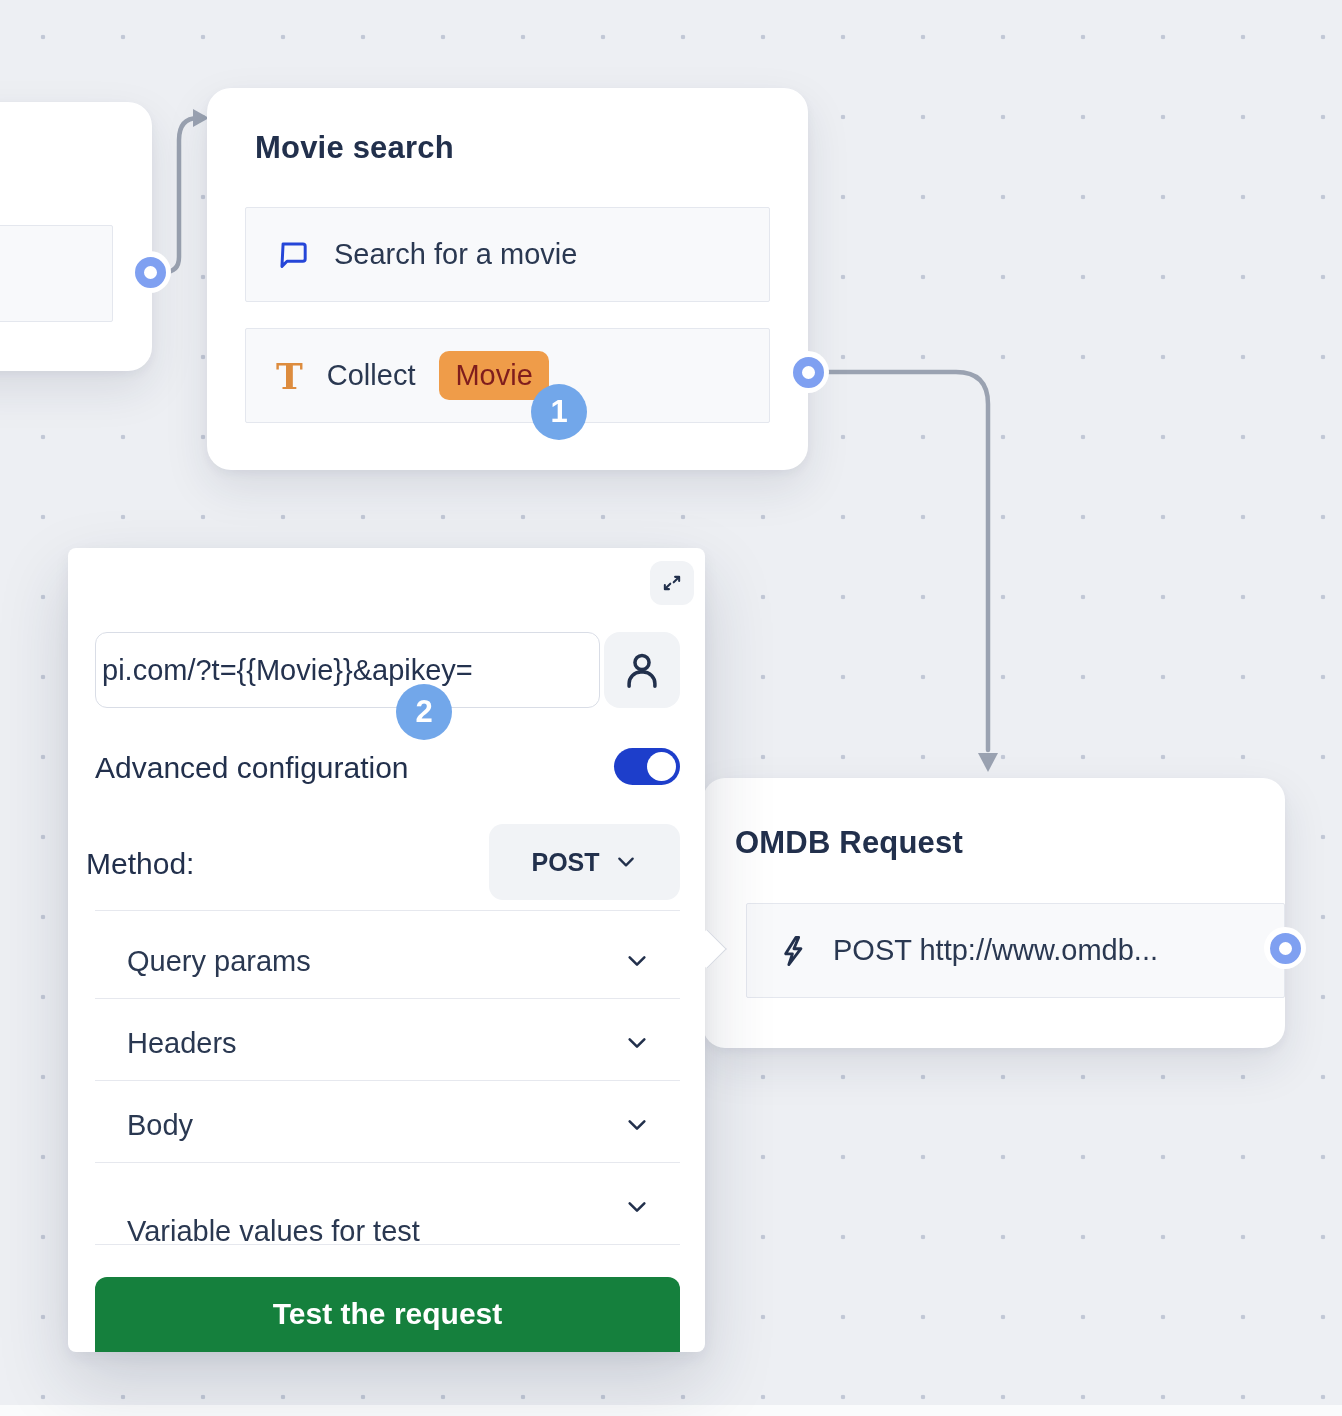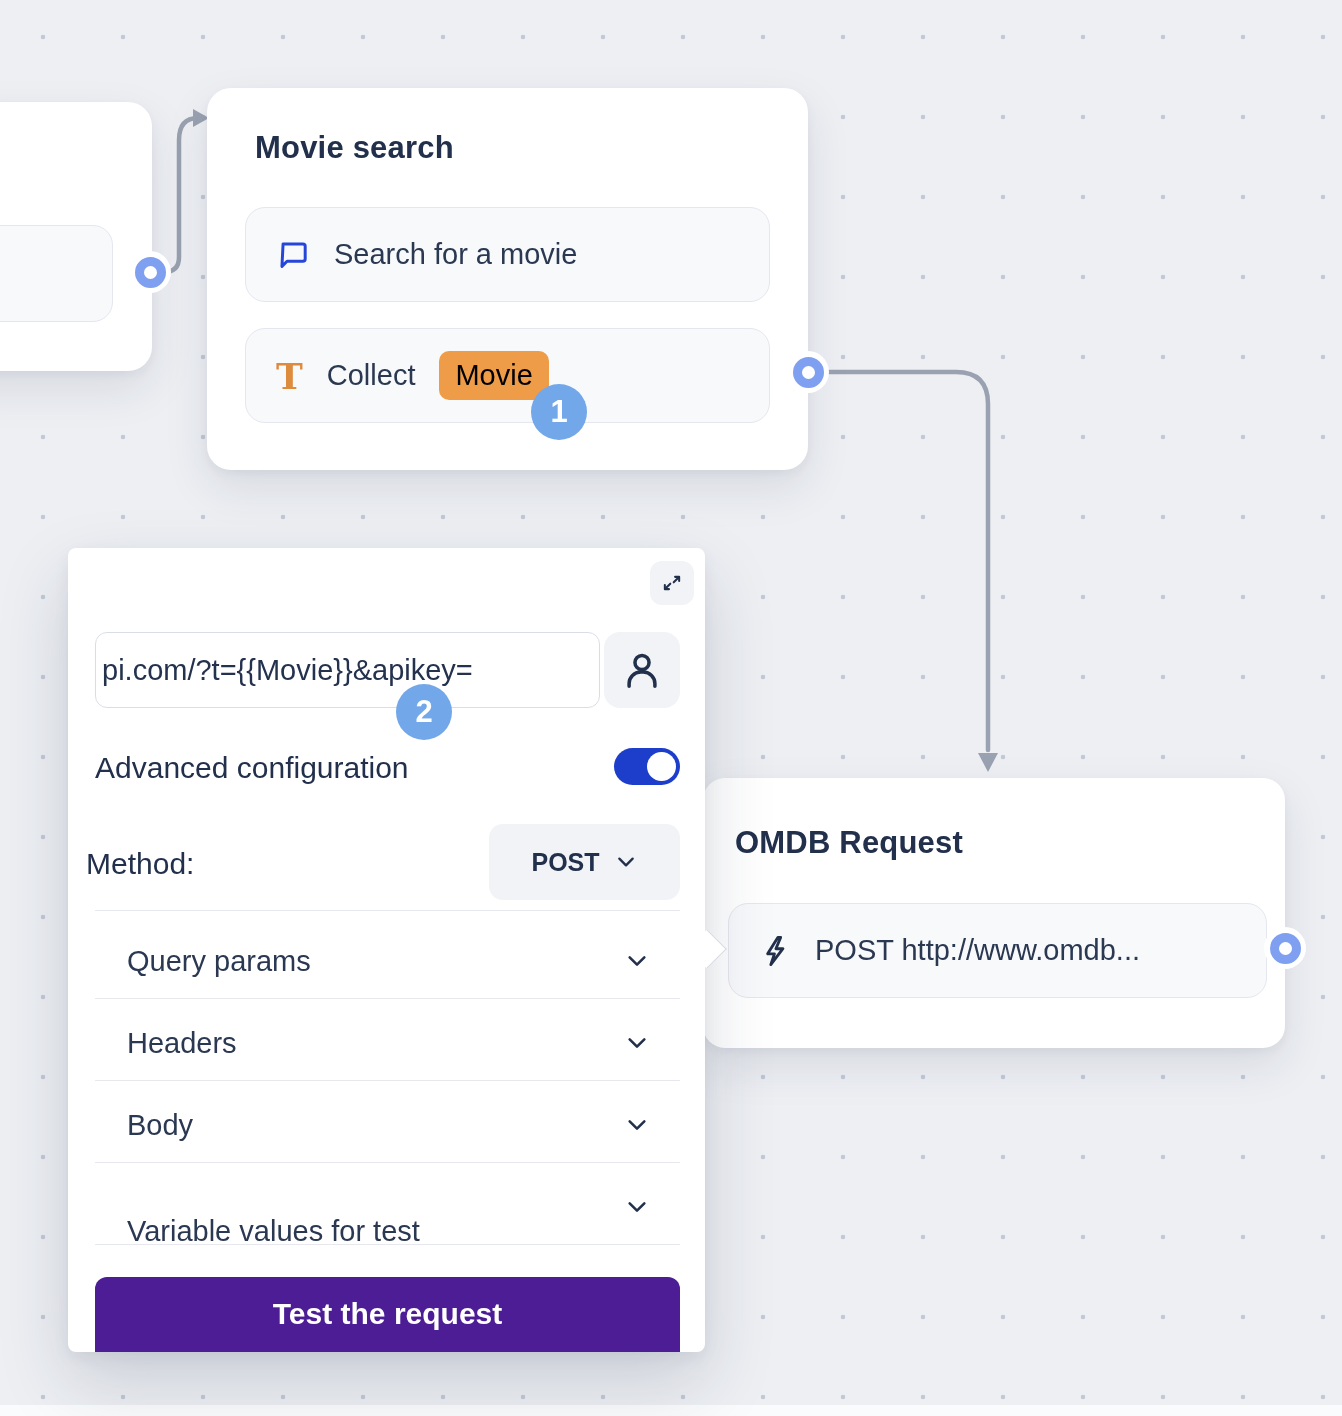--- a/index.html
+++ b/index.html
@@ -13,26 +13,26 @@
   }
   .card{
     position:absolute;background:#ffffff;border-radius:24px;
     box-shadow:0 18px 45px rgba(32,42,72,.10),0 4px 10px rgba(32,42,72,.05);
     z-index:2;
   }
   .node-title{
     position:absolute;font-size:31px;font-weight:700;color:#22304c;letter-spacing:.2px;
   }
   .node-item{
-    position:absolute;background:#f8f9fb;border:1.6px solid #e4e7ee;border-radius:20px;
+    position:absolute;background:#f8f9fb;border:1.6px solid #e4e7ee;border-radius:2px;
     display:flex;align-items:center;gap:24px;padding:0 30px;box-sizing:border-box;
   }
   .item-label{font-size:29px;color:#2a3851;white-space:nowrap;}
   .chip{
-    background:#ef9c49;color:#000000;font-size:29px;border-radius:10px;
+    background:#ef9c49;color:#7f1d1d;font-size:29px;border-radius:10px;
     padding:6px 16px;line-height:1.25;
   }
   .t-glyph{font-family:"DejaVu Serif","Liberation Serif",serif;font-size:36px;font-weight:600;color:#dd8c3e;line-height:1;}
   .badge{
     position:absolute;width:56px;height:56px;border-radius:50%;background:#72a7ea;
     color:#fff;font-size:31px;font-weight:700;display:flex;align-items:center;justify-content:center;
     z-index:8;
   }
   .port{position:absolute;width:42px;height:42px;border-radius:50%;background:#ffffff;
     display:flex;align-items:center;justify-content:center;z-index:7;}
@@ -56,21 +56,21 @@
   #method-select{
     position:absolute;left:421px;top:276px;width:191px;height:76px;background:#f1f3f6;border-radius:14px;
     display:flex;align-items:center;justify-content:center;gap:14px;
   }
   #method-select .val{font-size:25px;font-weight:600;color:#22304c;}
   .divider{position:absolute;left:27px;width:585px;height:0;border-top:1.6px solid #e6e8ee;}
   .section-row{position:absolute;left:27px;width:585px;height:82px;display:flex;align-items:center;}
   .section-row .sec-label{font-size:29px;color:#2a3851;margin-left:32px;}
   .section-row .sec-chevron{position:absolute;right:30px;top:50%;transform:translateY(-50%);}
   #test-btn{
-    position:absolute;left:27px;top:729px;width:585px;height:90px;background:#4c1d95;border:none;
+    position:absolute;left:27px;top:729px;width:585px;height:90px;background:#15803d;border:none;
     border-radius:12px;color:#fff;font-family:"Liberation Sans",sans-serif;font-size:30px;font-weight:700;
     padding-bottom:18px;cursor:pointer;
   }
   #panel-pointer{
     position:absolute;left:693px;top:935px;width:27px;height:27px;background:#ffffff;
     border-top:1.6px solid #d6dae2;border-right:1.6px solid #d6dae2;transform:rotate(45deg);
     z-index:6;
   }
   #bottom-card-edge{
     position:absolute;left:-20px;top:1405px;width:1382px;height:20px;background:#fbfcfd;
@@ -109,21 +109,21 @@
 
   <div class="node-item" style="left:38px;top:240px;width:525px;height:95px;">
     <span class="t-glyph">T</span>
     <span class="item-label">Collect</span>
     <span class="chip">Movie</span>
   </div>
 </div>
 
 <div class="card" style="left:703px;top:778px;width:582px;height:270px;border-radius:22px;">
   <div class="node-title" style="left:32px;top:47px;">OMDB Request</div>
-  <div class="node-item" style="left:25px;top:125px;width:539px;height:95px;">
+  <div class="node-item" style="left:43px;top:125px;width:539px;height:95px;">
     <span>
       <svg width="32" height="34" viewBox="0 0 28 30">
         <path d="M16.5 3 L7.5 17.5 h6 l-3.2 9.5 L21 13 h-6.2 l4.2 -10 z" stroke="#22304c" stroke-width="2.5" fill="none" stroke-linejoin="round"></path>
       </svg>
     </span>
     <span class="item-label">POST http://www.omdb...</span>
   </div>
 </div>
 
 <div id="panel">

